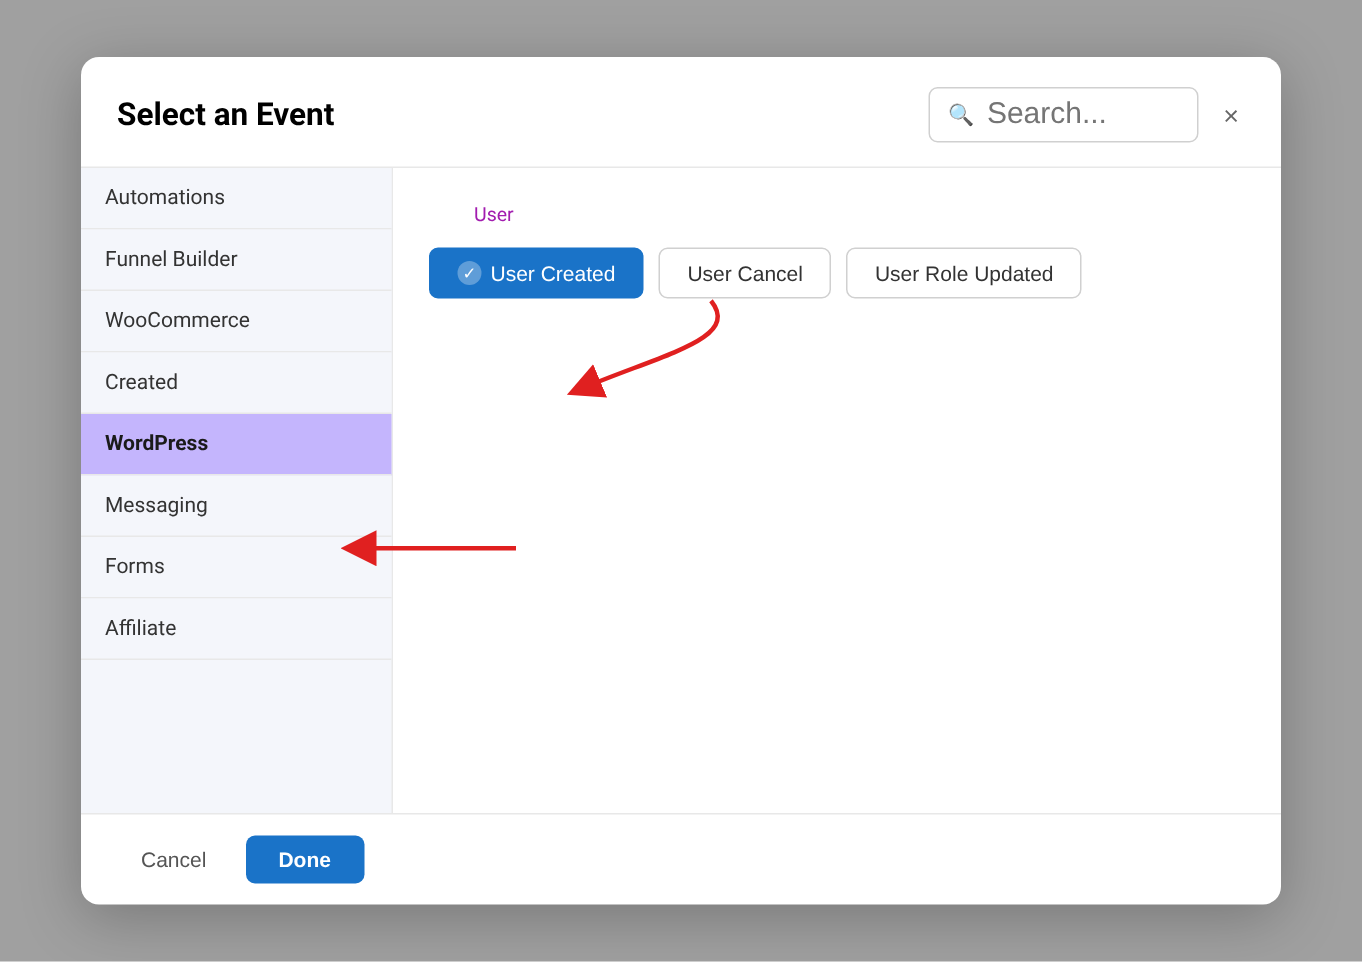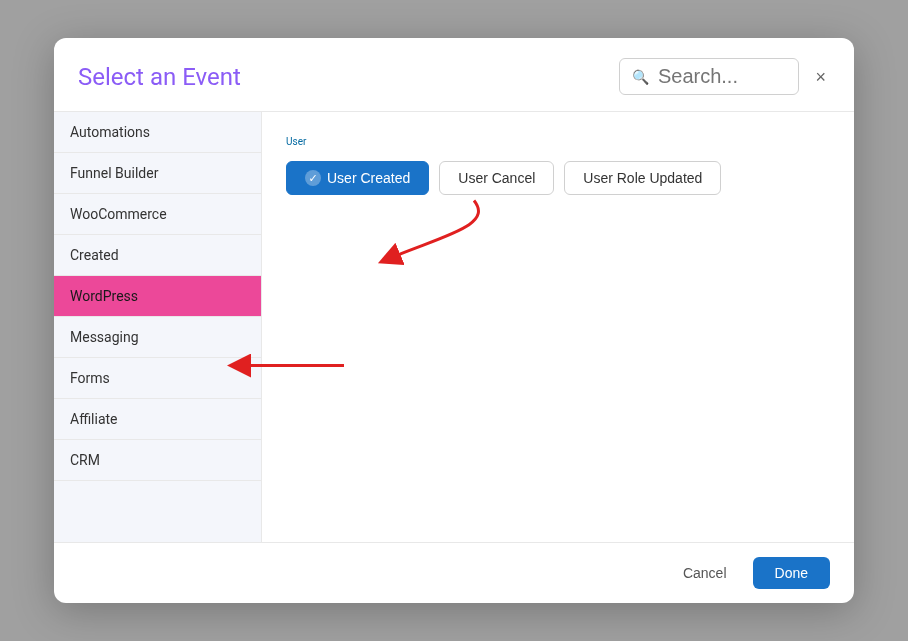--- a/index.html
+++ b/index.html
@@ -25,23 +25,23 @@
 
     .modal-header {
       display: flex;
       align-items: center;
       justify-content: space-between;
       padding: 20px 24px 16px 24px;
       border-bottom: 1px solid #e8e8e8;
     }
 
     .modal-title {
-      font-size: 24px;
-      font-weight: 400;
-      color: #8b5cf6;
+      font-size: 21px;
+      font-weight: 700;
+      color: #000000;
     }
 
     .header-right {
       display: flex;
       align-items: center;
       gap: 12px;
     }
 
     .search-box {
       display: flex;
@@ -92,36 +92,37 @@
     .sidebar-item {
       padding: 12px 16px;
       font-size: 14px;
       color: #333;
       cursor: pointer;
       border-bottom: 1px solid #e8e8e8;
       background: #f4f6fb;
     }
 
     .sidebar-item.active {
-      background: #ec4899;
-      font-weight: 400;
+      background: #c4b5fd;
+      font-weight: 700;
       color: #1a1a1a;
     }
 
     .content-area {
       flex: 1;
       padding: 24px;
       position: relative;
     }
 
     .section-label {
-      font-size: 10px;
-      color: #0369a1;
+      font-size: 13px;
+      color: #a21caf;
       margin-bottom: 14px;
       font-weight: 400;
+      margin-left: 30px;
     }
 
     .event-buttons {
       display: flex;
       gap: 10px;
       flex-wrap: wrap;
     }
 
     .event-btn {
       padding: 8px 18px;
@@ -148,21 +149,21 @@
       border-radius: 50%;
       background: rgba(255,255,255,0.3);
       display: flex;
       align-items: center;
       justify-content: center;
       font-size: 11px;
     }
 
     .modal-footer {
       display: flex;
-      justify-content: flex-end;
+      justify-content: flex-start;
       align-items: center;
       padding: 14px 24px;
       border-top: 1px solid #e8e8e8;
       gap: 10px;
     }
 
     .cancel-btn {
       background: none;
       border: none;
       font-size: 14px;
@@ -172,21 +173,21 @@
     }
 
     .done-btn {
       background: #1a73c8;
       color: #fff;
       border: none;
       border-radius: 6px;
       font-size: 14px;
       padding: 8px 22px;
       cursor: pointer;
-      font-weight: 400;
+      font-weight: 700;
     }
 
     .arrow-overlay {
       position: absolute;
       pointer-events: none;
       top: 0;
       left: 0;
       width: 100%;
       height: 100%;
     }
@@ -232,21 +233,20 @@
 
     <div class="sidebar">
       <div class="sidebar-item">Automations</div>
       <div class="sidebar-item">Funnel Builder</div>
       <div class="sidebar-item">WooCommerce</div>
       <div class="sidebar-item">Created</div>
       <div class="sidebar-item active">WordPress</div>
       <div class="sidebar-item">Messaging</div>
       <div class="sidebar-item">Forms</div>
       <div class="sidebar-item">Affiliate</div>
-      <div class="sidebar-item">CRM</div>
     </div>
 
     <div class="content-area">
       <div class="section-label">User</div>
       <div class="event-buttons">
         <button class="event-btn selected">
           <span class="check-icon">✓</span>
           <span>User Created</span>
         </button>
         <button class="event-btn">

